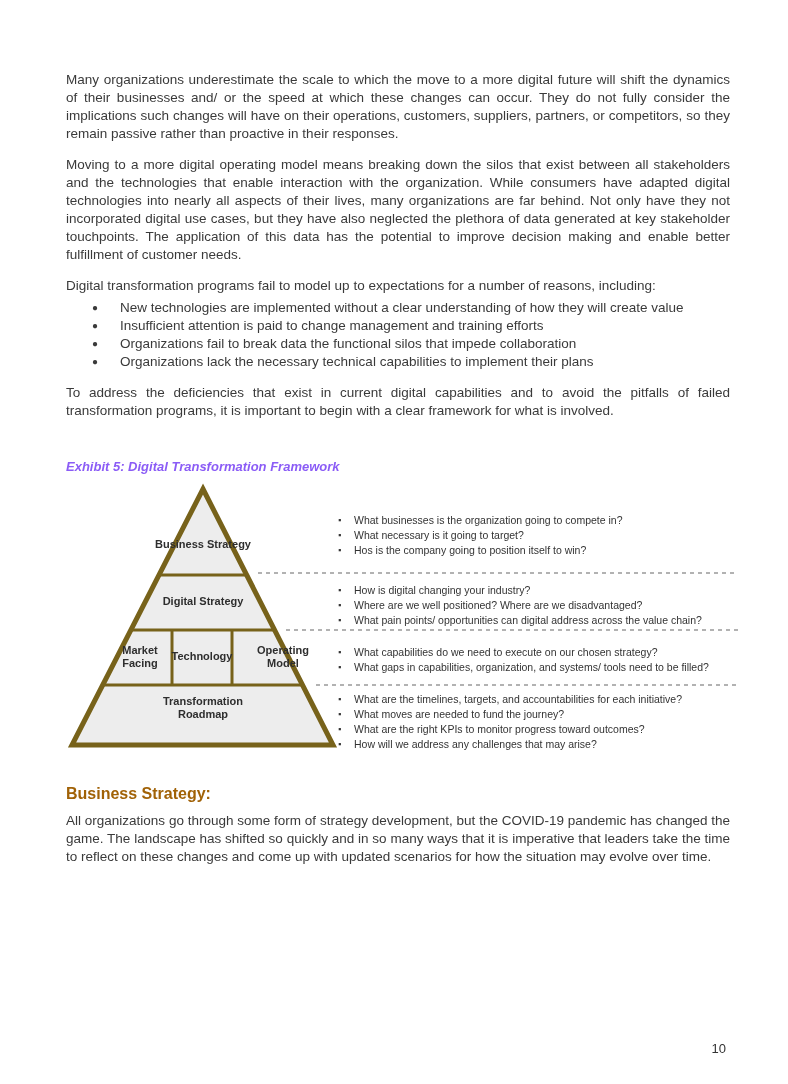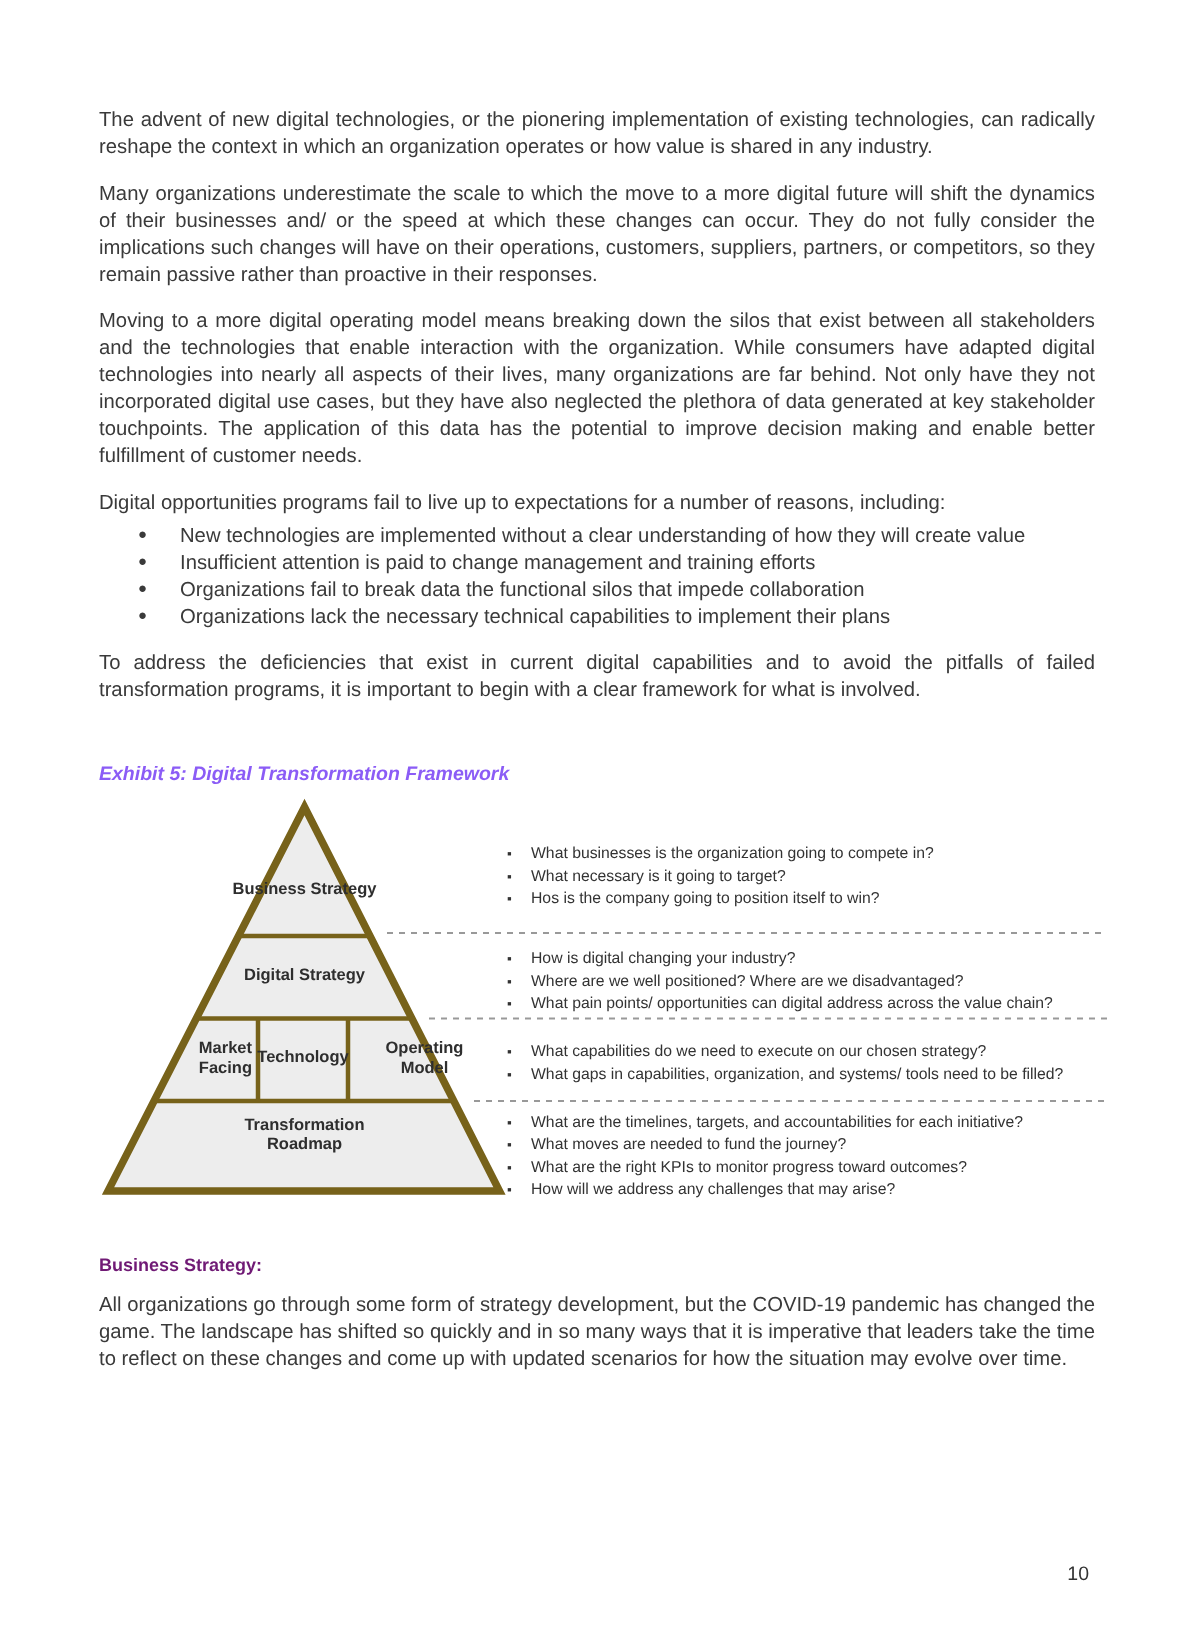--- a/index.html
+++ b/index.html
@@ -75,44 +75,43 @@
     color: #333;
   }
   .q-group .q-blt {
     width: 16px;
     flex-shrink: 0;
     font-size: 9px;
     line-height: 15px;
     text-align: left;
   }
   .section-heading {
-    font-size: 12px;
+    font-size: 16px;
     font-weight: bold;
-    color: #701a75;
+    color: #a16207;
     line-height: 18px;
     margin-bottom: 9px;
   }
   .page-number {
     position: absolute;
     top: 1041px;
     right: 62px;
     font-size: 13px;
     color: #333;
   }
 </style>
 </head>
 <body>
 
 <div class="page">
   <div class="content">
 
-    <p class="para">The advent of new digital technologies, or the pionering implementation of existing technologies, can radically reshape the context in which an organization operates or how value is shared in any industry.</p>
     <p class="para">Many organizations underestimate the scale to which the move to a more digital future will shift the dynamics of their businesses and/ or the speed at which these changes can occur. They do not fully consider the implications such changes will have on their operations, customers, suppliers, partners, or competitors, so they remain passive rather than proactive in their responses.</p>
     <p class="para">Moving to a more digital operating model means breaking down the silos that exist between all stakeholders and the technologies that enable interaction with the organization. While consumers have adapted digital technologies into nearly all aspects of their lives, many organizations are far behind. Not only have they not incorporated digital use cases, but they have also neglected the plethora of data generated at key stakeholder touchpoints. The application of this data has the potential to improve decision making and enable better fulfillment of customer needs.</p>
-    <p class="para" style="margin-bottom:0;">Digital opportunities programs fail to live up to expectations for a number of reasons, including:</p>
+    <p class="para" style="margin-bottom:0;">Digital transformation programs fail to model up to expectations for a number of reasons, including:</p>
 
     <ul class="body-list">
       <li>
         <span class="blt">●</span>
         <span class="li-text">New technologies are implemented without a clear understanding of how they will create value</span>
       </li>
       <li>
         <span class="blt">●</span>
         <span class="li-text">Insufficient attention is paid to change management and training efforts</span>
       </li>
@@ -142,21 +141,21 @@
         <line x1="106" y1="148" x2="106" y2="203" stroke="#77621a" stroke-width="3"></line>
         <line x1="166" y1="148" x2="166" y2="203" stroke="#77621a" stroke-width="3"></line>
 
         <line x1="192" y1="91" x2="672" y2="91" stroke="#999999" stroke-width="1.3" stroke-dasharray="4,4"></line>
         <line x1="220" y1="148" x2="672" y2="148" stroke="#999999" stroke-width="1.3" stroke-dasharray="4,4"></line>
         <line x1="250" y1="203" x2="672" y2="203" stroke="#999999" stroke-width="1.3" stroke-dasharray="4,4"></line>
       </svg>
 
       <div class="pyr-label" style="left:87px; top:56px; width:100px;">Business Strategy</div>
       <div class="pyr-label" style="left:77px; top:113px; width:120px;">Digital Strategy</div>
-      <div class="pyr-label" style="left:46px; top:162px; width:56px;text-align:right;">Market Facing</div>
+      <div class="pyr-label" style="left:46px; top:162px; width:56px;">Market Facing</div>
       <div class="pyr-label" style="left:96px; top:168px; width:80px;">Technology</div>
       <div class="pyr-label" style="left:184px; top:162px; width:66px;">Operating Model</div>
       <div class="pyr-label" style="left:77px; top:213px; width:120px;">Transformation Roadmap</div>
 
       <div class="q-group" style="top:31px;">
         <div class="q-item">
           <span class="q-blt">▪</span>
           <span>What businesses is the organization going to compete in?</span>
         </div>
         <div class="q-item">

